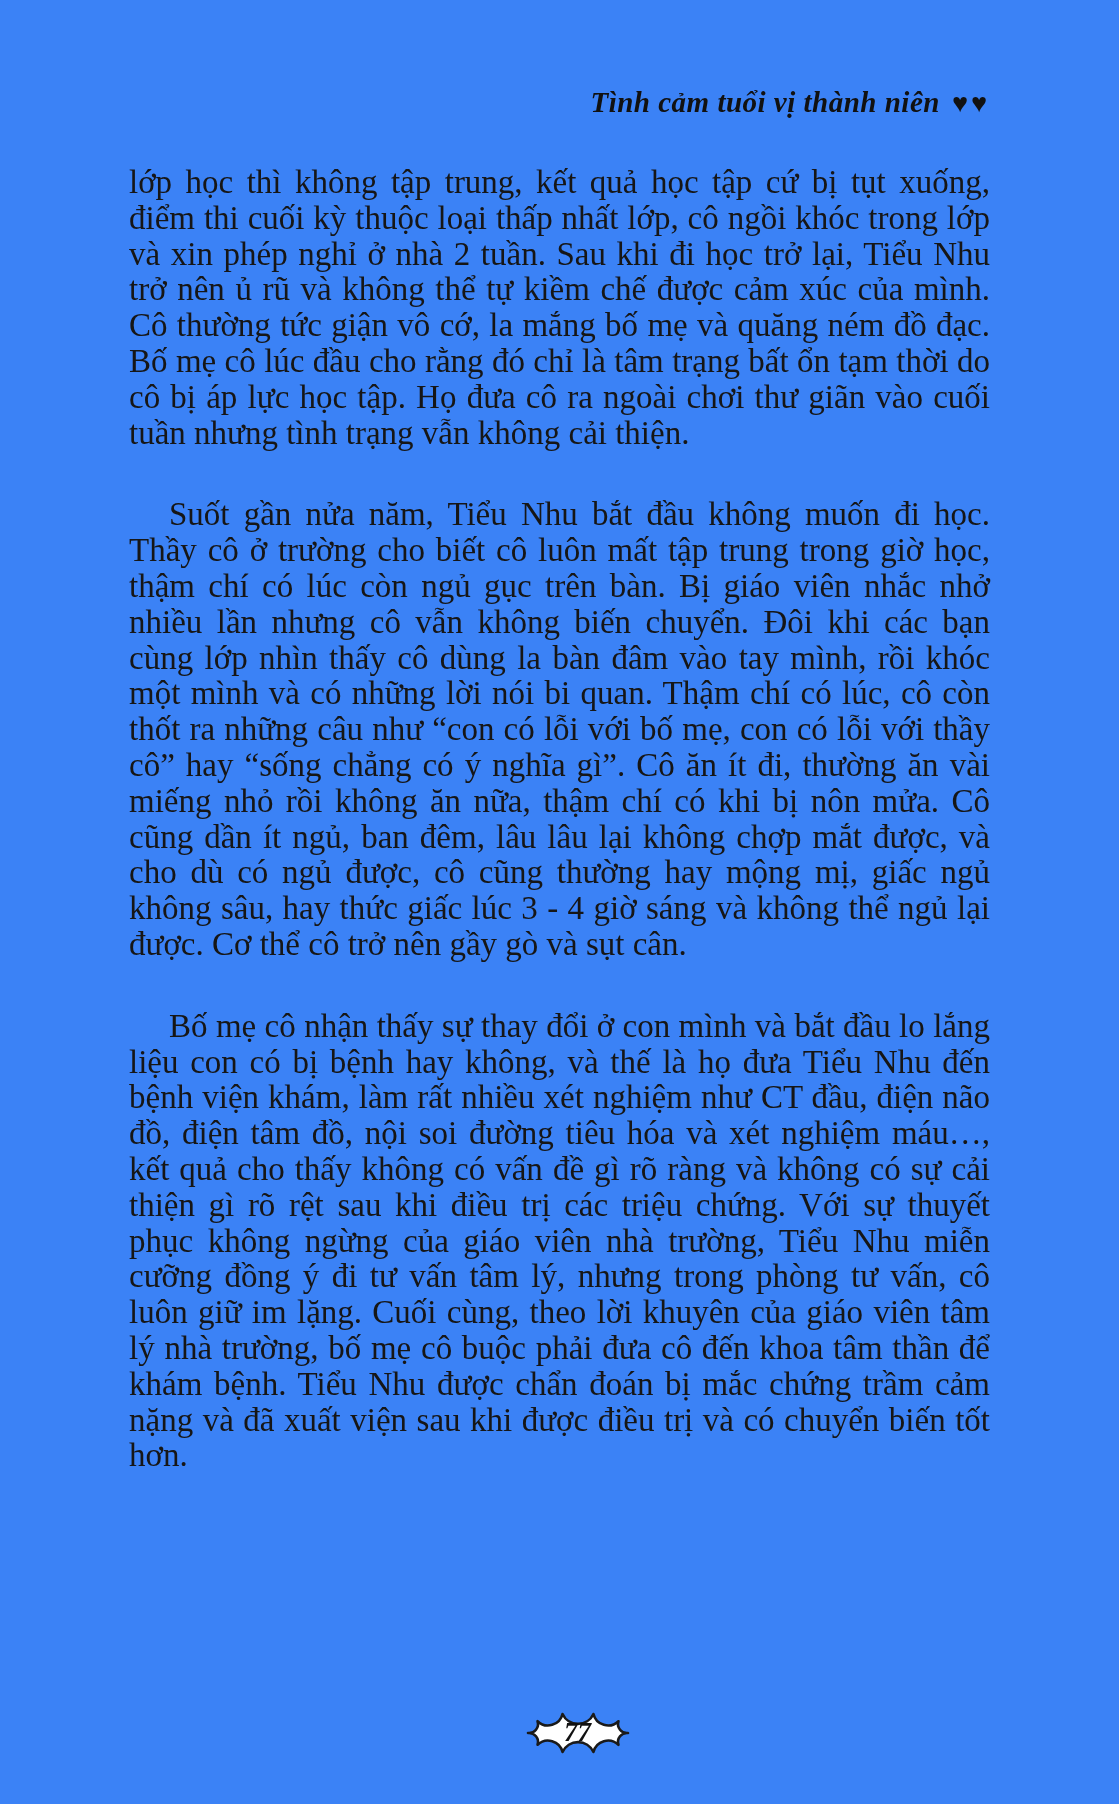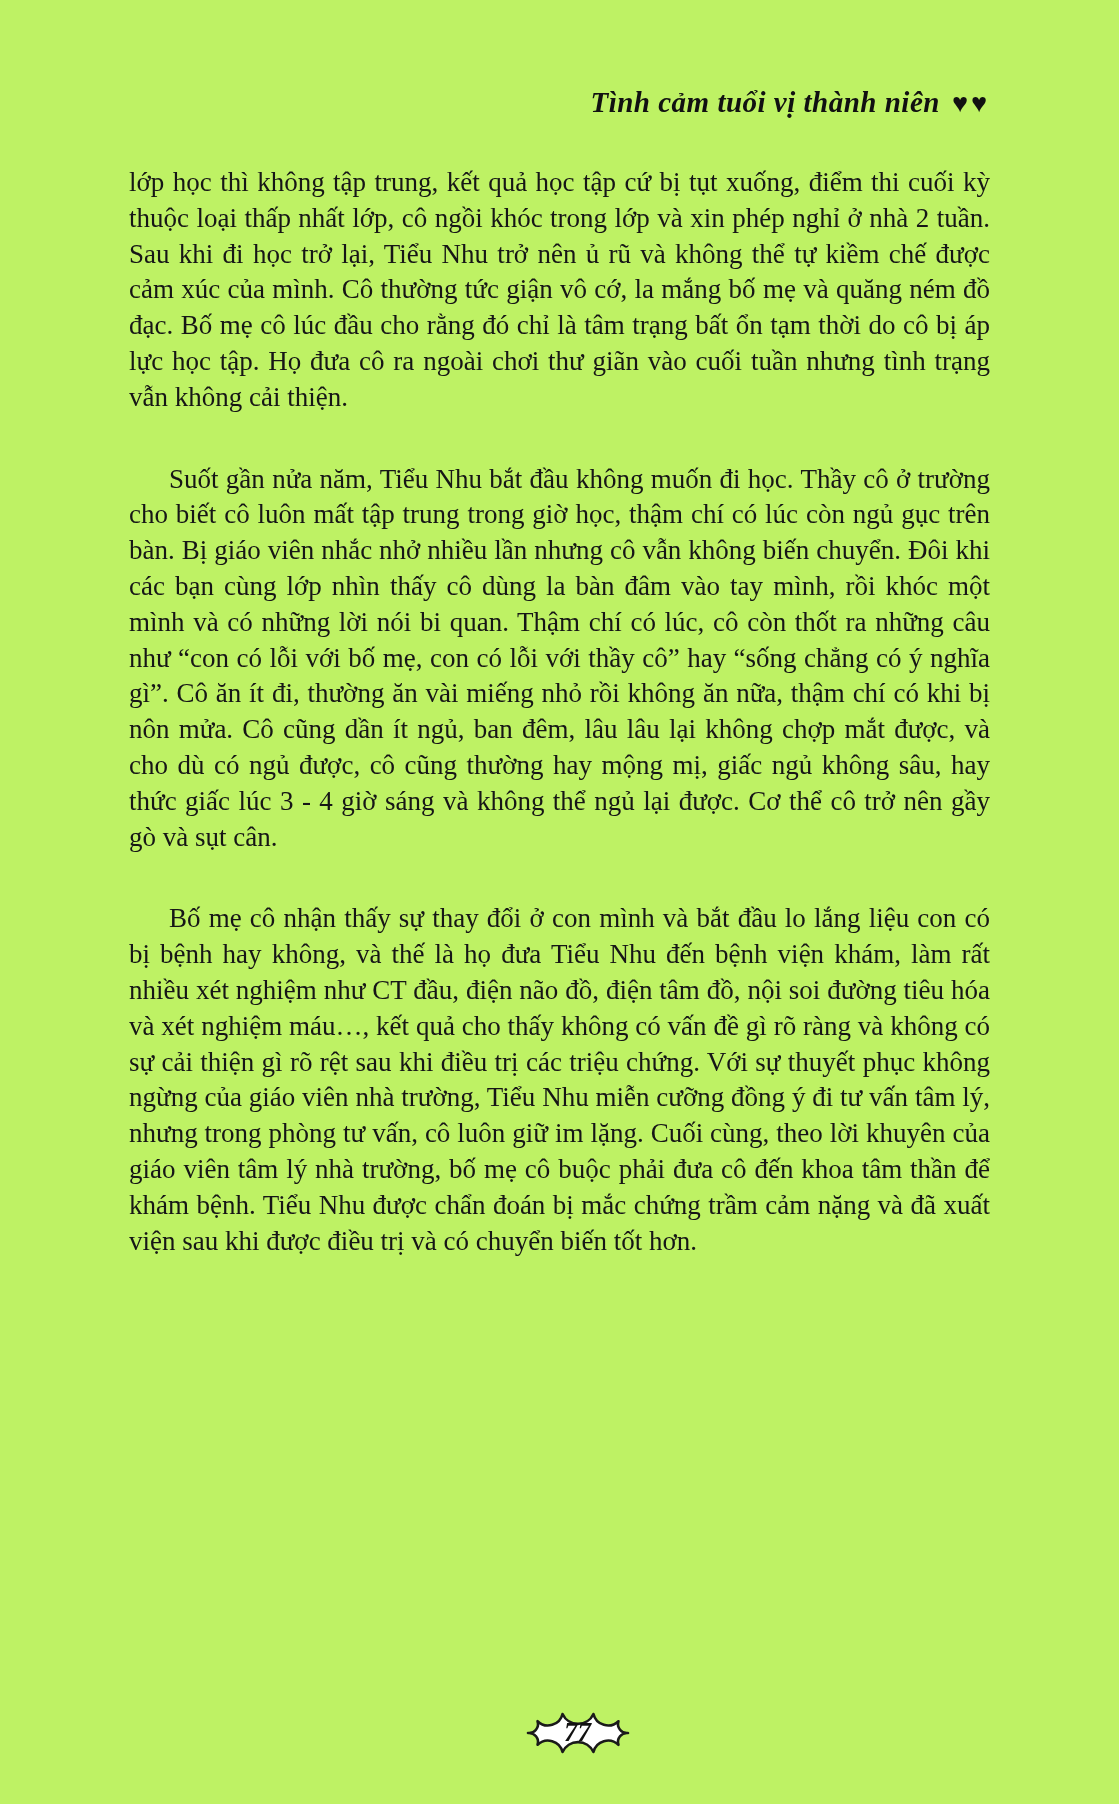--- a/index.html
+++ b/index.html
@@ -2,21 +2,21 @@
 <html><head>
 <meta charset="utf-8">
 <style>
   * { box-sizing: border-box; }
   html, body { margin: 0; padding: 0; background: #ffffff; }
 
   .page {
     position: relative;
     width: 1119px;
     height: 1804px;
-    background: #bef264;
+    background: #3b82f6;
     font-family: "Liberation Serif", serif;
     color: #141414;
     padding: 86px 129px 0 129px;
     overflow: hidden;
   }
 
   .running-head {
     text-align: right;
     font-style: italic;
     font-weight: bold;
@@ -28,21 +28,21 @@
   }
   .running-head .hearts {
     font-style: normal;
     font-size: 27px;
     margin-left: 12px;
     letter-spacing: 3px;
   }
 
   .body-text p {
     margin: 0;
-    font-size: 27px;
+    font-size: 33px;
     line-height: 35.8px;
     text-align: justify;
     color: #161616;
   }
   .body-text p.indent { text-indent: 40px; margin-top: 46px; }
 
   .page-footer {
     position: absolute;
     left: 18px;
     bottom: 38px;

